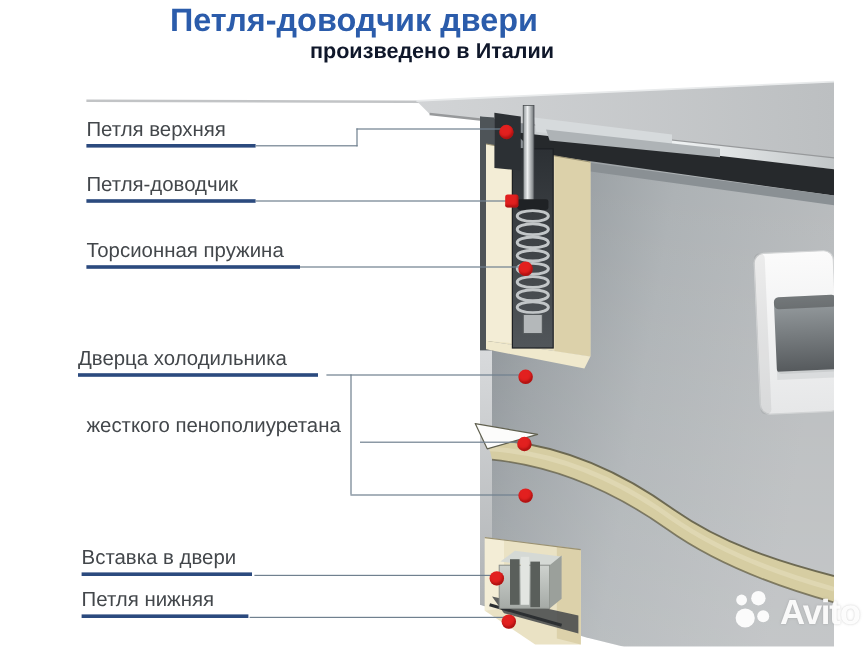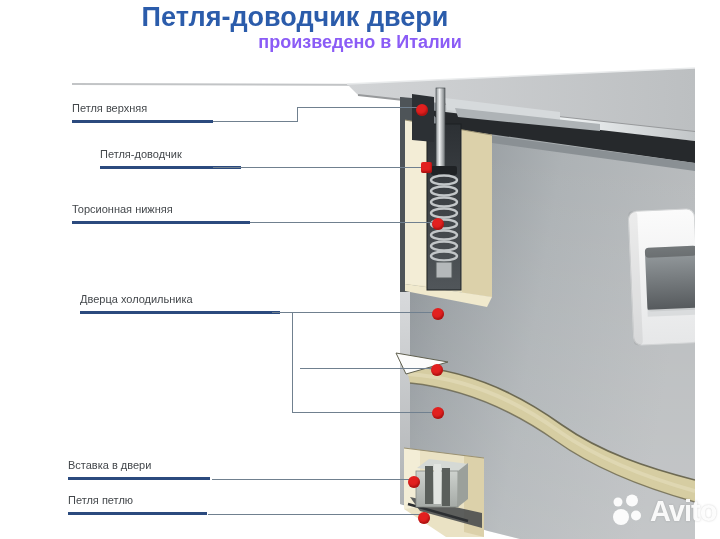--- a/index.html
+++ b/index.html
@@ -7,39 +7,39 @@
     position:relative;width:720px;height:539px;background:#ffffff;overflow:hidden;
     font-family:"Liberation Sans","DejaVu Sans",sans-serif;
   }
   .photo{position:absolute;left:0;top:0;width:720px;height:539px;}
   .title{
     position:absolute;top:2px;left:0;width:590px;text-align:center;
     font-size:27px;font-weight:bold;color:#2b5cab;letter-spacing:0px;
   }
   .subtitle{
     position:absolute;top:32px;left:0;width:720px;text-align:center;
-    font-size:18px;font-weight:bold;color:#8b5cf6;
+    font-size:18px;font-weight:bold;color:#0f172a;
   }
   .lbl{
-    position:absolute;color:#43474b;font-size:11px;line-height:20px;white-space:nowrap;
+    position:absolute;color:#43474b;font-size:17px;line-height:20px;white-space:nowrap;
   }
   .lbl .u{
     display:block;padding-bottom:2px;border-bottom:3px solid #2b4a7e;
   }
   .lbl .l2{display:block;padding-top:1px;}
   .cl{position:absolute;background:#70808f;}
   .cl.h{height:1px;}
   .cl.v{width:1px;}
   .dot{
     position:absolute;width:12px;height:12px;border-radius:50%;
     background:#e2201f;box-shadow:inset -1px -2px 2px rgba(110,0,0,.45);
   }
   .dot.sq{border-radius:2px;width:11px;height:11px;}
   .watermark{
-    position:absolute;left:609px;top:492px;display:flex;align-items:center;gap:3px;
+    position:absolute;left:609px;top:492px;display:flex;align-items:flex-start;gap:3px;
     color:rgba(255,255,255,.93);text-shadow:0 0 2px rgba(110,110,110,.35);
   }
   .watermark .wm-text{
     font-size:29px;font-weight:bold;letter-spacing:-1px;line-height:38px;
   }
 </style>
 </head>
 <body>
 
 <div class="canvas">
@@ -184,36 +184,37 @@
       </g>
     </g>
   </svg>
 
   <div class="title">Петля-доводчик двери</div>
   <div class="subtitle">произведено в Италии</div>
 
   <div class="lbl" style="left:72px;top:98px;width:141px;">
     <span class="u">Петля верхняя</span>
   </div>
-  <div class="lbl" style="left:72px;top:144px;width:141px;margin-left:28px;">
+  <div class="lbl" style="left:72px;top:144px;width:141px;">
     <span class="u">Петля-доводчик</span>
   </div>
   <div class="lbl" style="left:72px;top:199px;width:178px;">
-    <span class="u">Торсионная нижняя</span>
-  </div>
-  <div class="lbl" style="left:80px;top:289px;width:200px;">
+    <span class="u">Торсионная пружина</span>
+  </div>
+  <div class="lbl" style="left:65px;top:289px;width:200px;">
     <span class="u">Дверца холодильника</span>
   </div>
   <div class="lbl" style="left:72px;top:344px;width:228px;">
+    <span class="l2">жесткого пенополиуретана</span>
   </div>
   <div class="lbl" style="left:68px;top:455px;width:142px;">
     <span class="u">Вставка в двери</span>
   </div>
   <div class="lbl" style="left:68px;top:490px;width:139px;">
-    <span class="u">Петля петлю</span>
+    <span class="u">Петля нижняя</span>
   </div>
 
   <div class="cl h" style="left:213px;top:121px;width:85px;"></div>
   <div class="cl v" style="left:297px;top:107px;height:15px;"></div>
   <div class="cl h" style="left:297px;top:107px;width:122px;"></div>
   <div class="cl h" style="left:213px;top:167px;width:210px;"></div>
   <div class="cl h" style="left:250px;top:222px;width:183px;"></div>
   <div class="cl h" style="left:272px;top:312px;width:161px;"></div>
   <div class="cl v" style="left:292px;top:312px;height:100px;"></div>
   <div class="cl h" style="left:292px;top:412px;width:141px;"></div>

